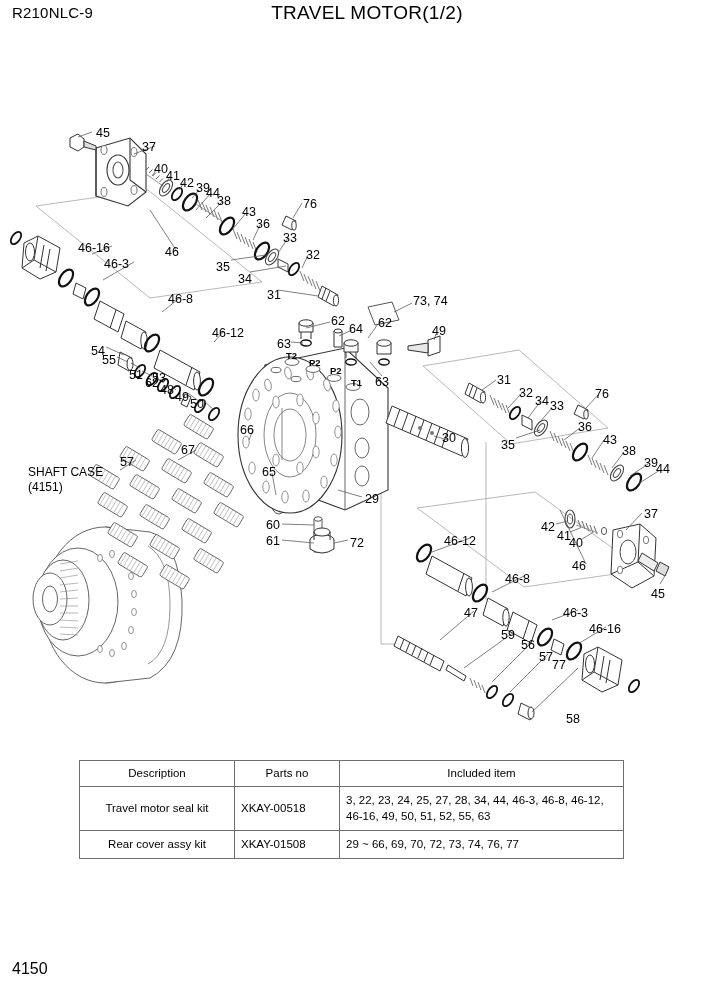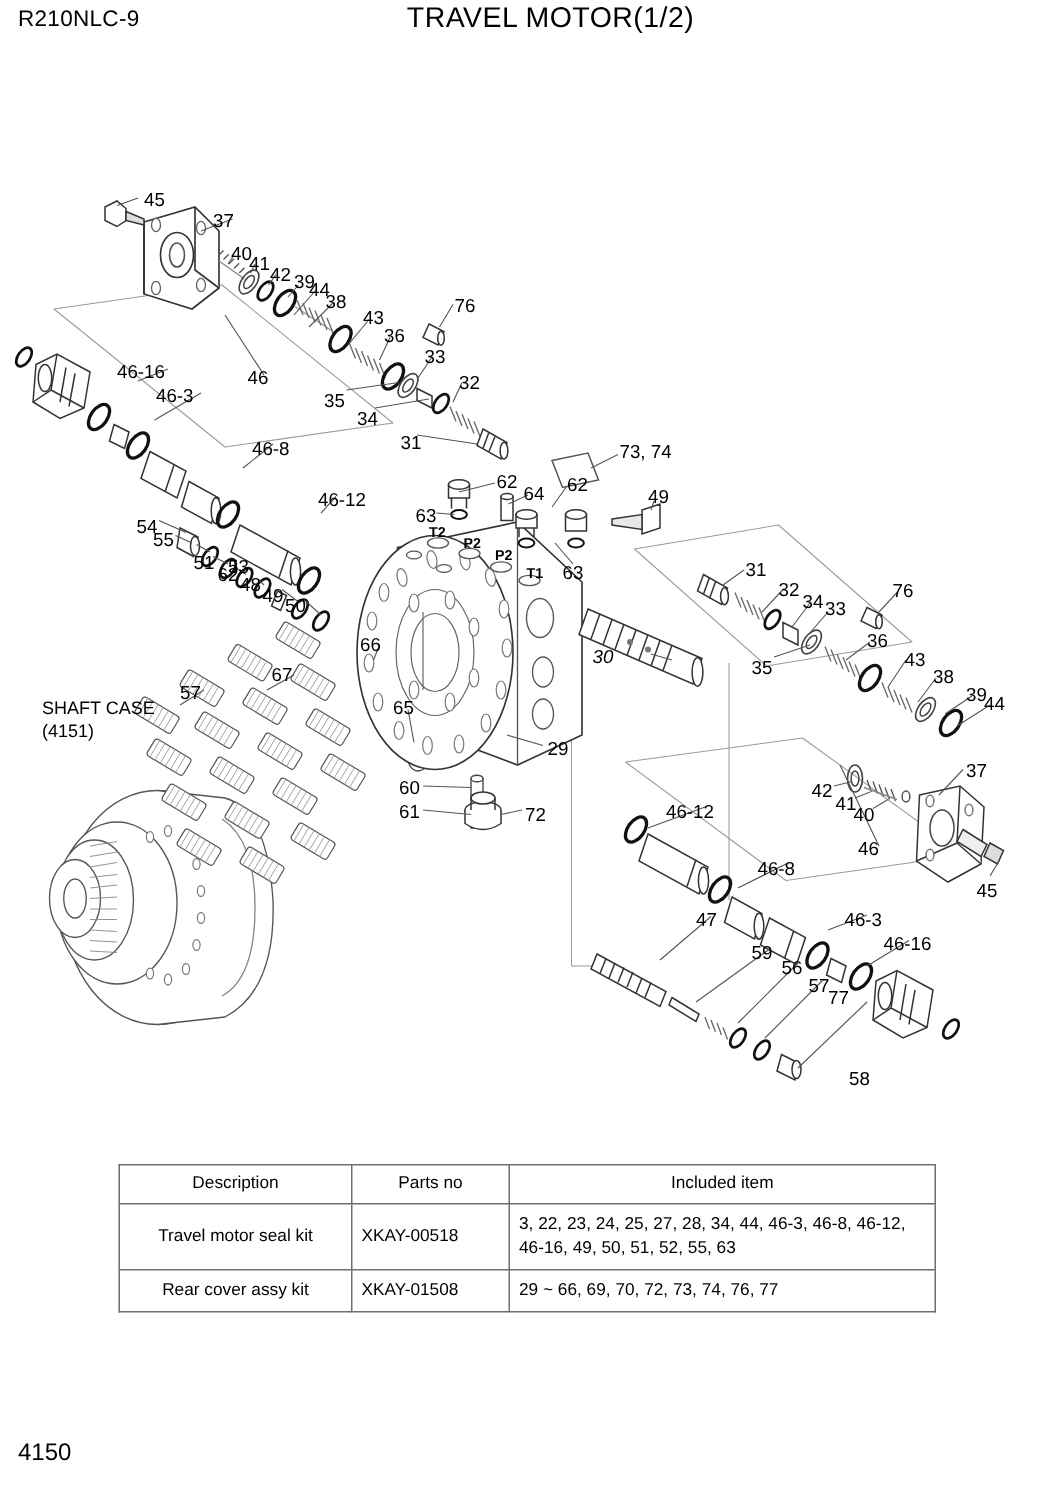--- a/index.html
+++ b/index.html
@@ -16,21 +16,21 @@
   
   .canvas{position:absolute;left:0;top:40px;width:702px;height:700px;}
   .canvas svg{position:absolute;left:0;top:0;}
 
   
   .cal{position:absolute;font-size:12.5px;line-height:1;white-space:nowrap;color:#000;}
   .shaft-case{position:absolute;font-size:12px;line-height:1.25;white-space:pre;}
   .port{position:absolute;font-size:9.5px;line-height:1;font-weight:600;}
 
   
-  .tbl-wrap{position:absolute;left:79px;top:776px;width:545px;}
+  .tbl-wrap{position:absolute;left:79px;top:760px;width:545px;}
   table.kit{border-collapse:collapse;width:545px;font-size:11.5px;}
   table.kit td,table.kit th{border:1px solid #6e6e6e;padding:5px 6px;font-weight:normal;}
   table.kit th{text-align:center;padding:4px 6px;}
   .c-desc{width:142px;text-align:center;}
   .c-part{width:92px;text-align:left;}
   .c-inc{text-align:left;padding-left:8px;line-height:1.45;}
 </style>
 </head>
 <body>
 
@@ -624,21 +624,21 @@
         <div class="cal" style="left: 413px; top: 255px;">73, 74</div>
         <div class="cal" style="left: 432px; top: 285px;">49</div>
         <div class="cal" style="left: 240px; top: 384px;">66</div>
         <div class="cal" style="left: 181px; top: 404px;">67</div>
         <div class="cal" style="left: 120px; top: 416px;">57</div>
         <div class="cal" style="left: 262px; top: 426px;">65</div>
         <div class="cal" style="left: 266px; top: 479px;">60</div>
         <div class="cal" style="left: 266px; top: 495px;">61</div>
         <div class="cal" style="left: 350px; top: 497px;">72</div>
         <div class="cal" style="left: 365px; top: 453px;">29</div>
-        <div class="cal" style="left: 395px; top: 392px; font-style: italic;">30</div>
+        <div class="cal" style="left: 442px; top: 392px;">30</div>
         <div class="cal" style="left: 497px; top: 334px;">31</div>
         <div class="cal" style="left: 519px; top: 347px;">32</div>
         <div class="cal" style="left: 535px; top: 355px;">34</div>
         <div class="cal" style="left: 550px; top: 360px;">33</div>
         <div class="cal" style="left: 595px; top: 348px;">76</div>
         <div class="cal" style="left: 501px; top: 399px;">35</div>
         <div class="cal" style="left: 578px; top: 381px;">36</div>
         <div class="cal" style="left: 603px; top: 394px;">43</div>
         <div class="cal" style="left: 622px; top: 405px;">38</div>
         <div class="cal" style="left: 644px; top: 417px;">39</div>

